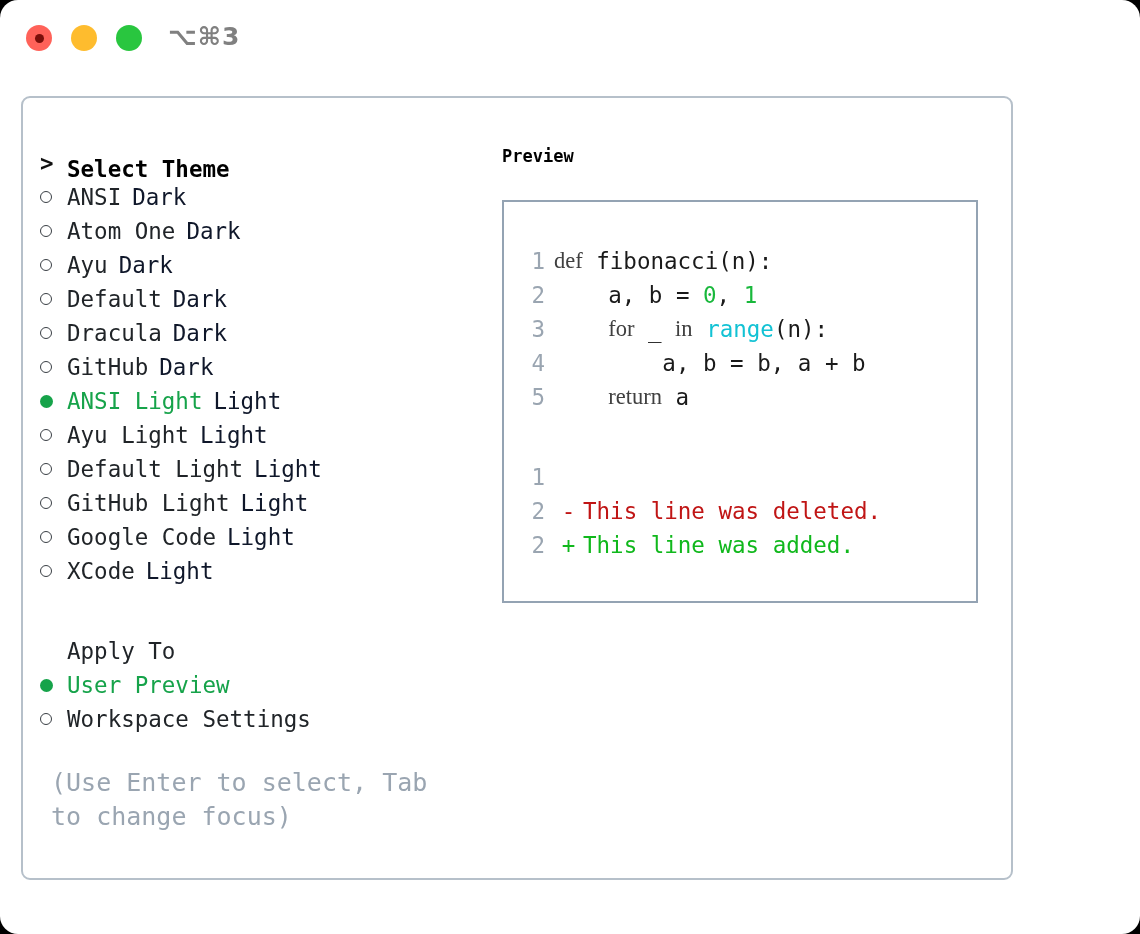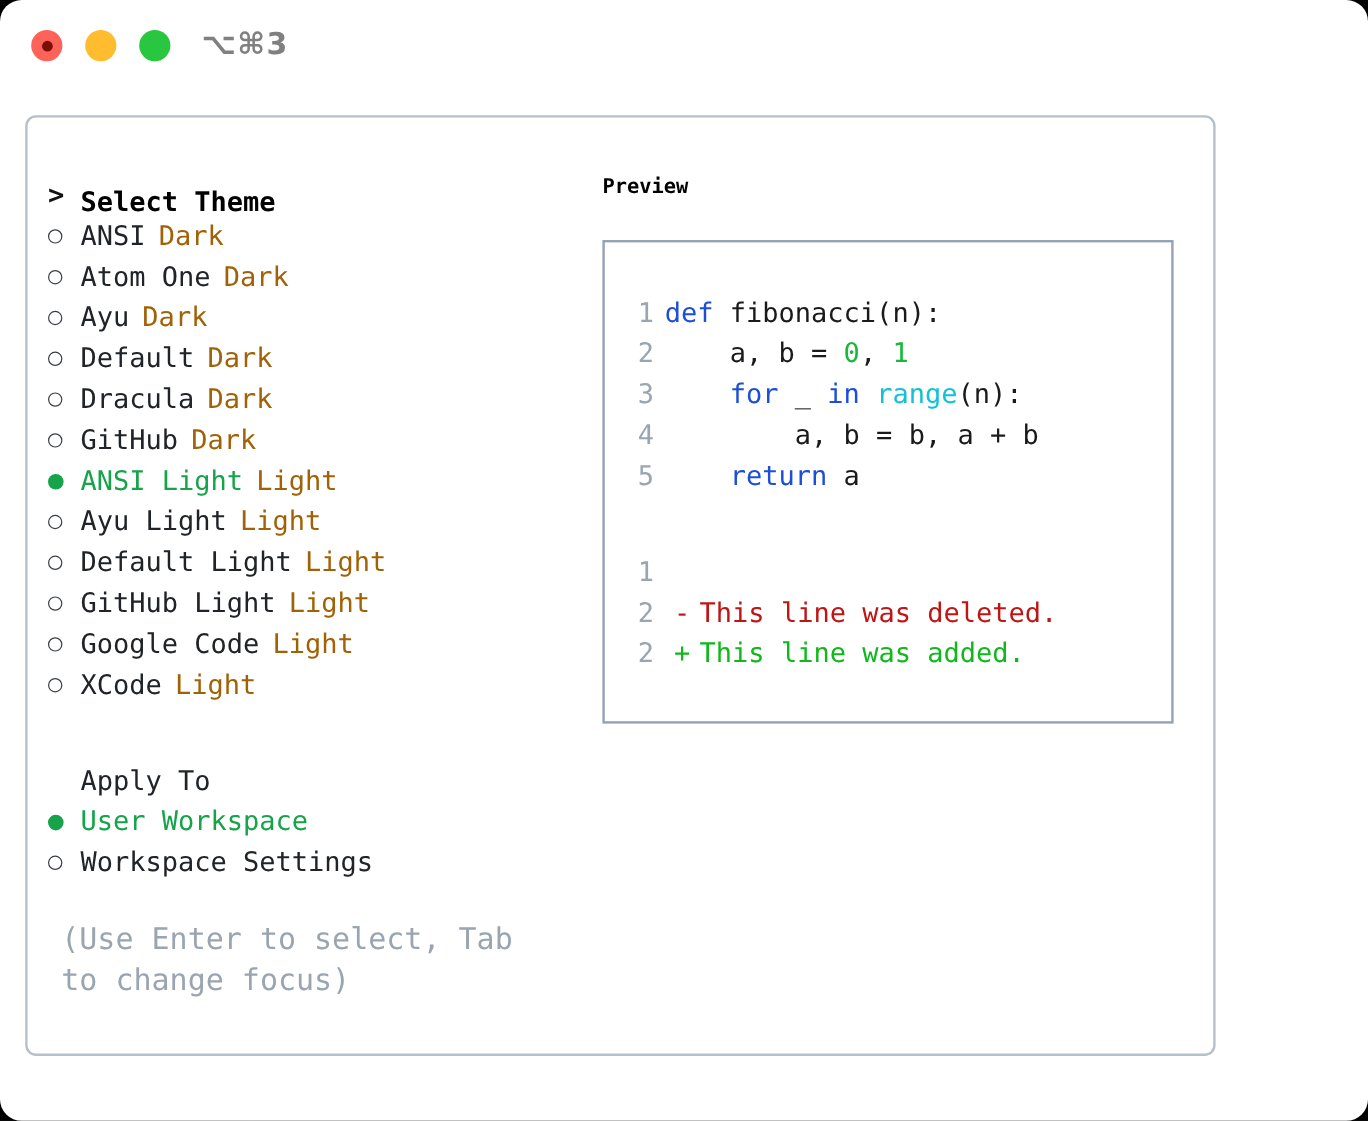--- a/index.html
+++ b/index.html
@@ -114,21 +114,21 @@
     display: inline-block;
   }
   .caret {
     font-weight: bold;
     color: #111111;
   }
   .label { color: #202428; }
   .label.bold { font-weight: bold; color: #000000; margin-top: 12px; }
   .label.sel  { color: #16a34a; }
   .badge {
-    color: #a16207;
+    color: #0f172a;
     margin-left: 11px;
   }
   .section-gap { height: 46px; }
   .hint {
     margin-top: 30px;
     margin-left: 11px;
     font-size: 25px;
     line-height: 34px;
     color: #9aa5b1;
     width: 410px;
@@ -162,21 +162,21 @@
   }
   .lineno {
     width: 50px;
     flex: 0 0 50px;
     text-align: right;
     padding-right: 9px;
     box-sizing: border-box;
     color: #9aa5b1;
   }
   .codetext { color: #1a1a1a; }
-  .kw  { color: #1d4ed8; }
+  .kw  { color: #404040; font-family: Liberation Serif, serif; }
   .fn  { color: #12c2d4; }
   .num { color: #19b83c; }
   .blank-line { height: 46px; }
   .diffmark {
     width: 29px;
     flex: 0 0 29px;
     text-align: center;
   }
   .diff-ctx { color: #8a8a8a; }
   .diff-del { color: #c01515; }
@@ -297,21 +297,21 @@
       <div class="row">
         <span class="marker"></span>
         <span class="label">Apply To</span>
       </div>
 
       <div id="apply-to-list">
           <div class="row">
             <span class="marker">
               <span class="dot-filled"></span>
             </span>
-            <span class="label sel">User Workspace</span>
+            <span class="label sel">User Preview</span>
           </div>
           <div class="row">
             <span class="marker">
               <span class="dot-hollow"></span>
             </span>
             <span class="label">Workspace Settings</span>
           </div>
         </div>
 
       <div class="hint">(Use Enter to select, Tab to change focus)</div>

